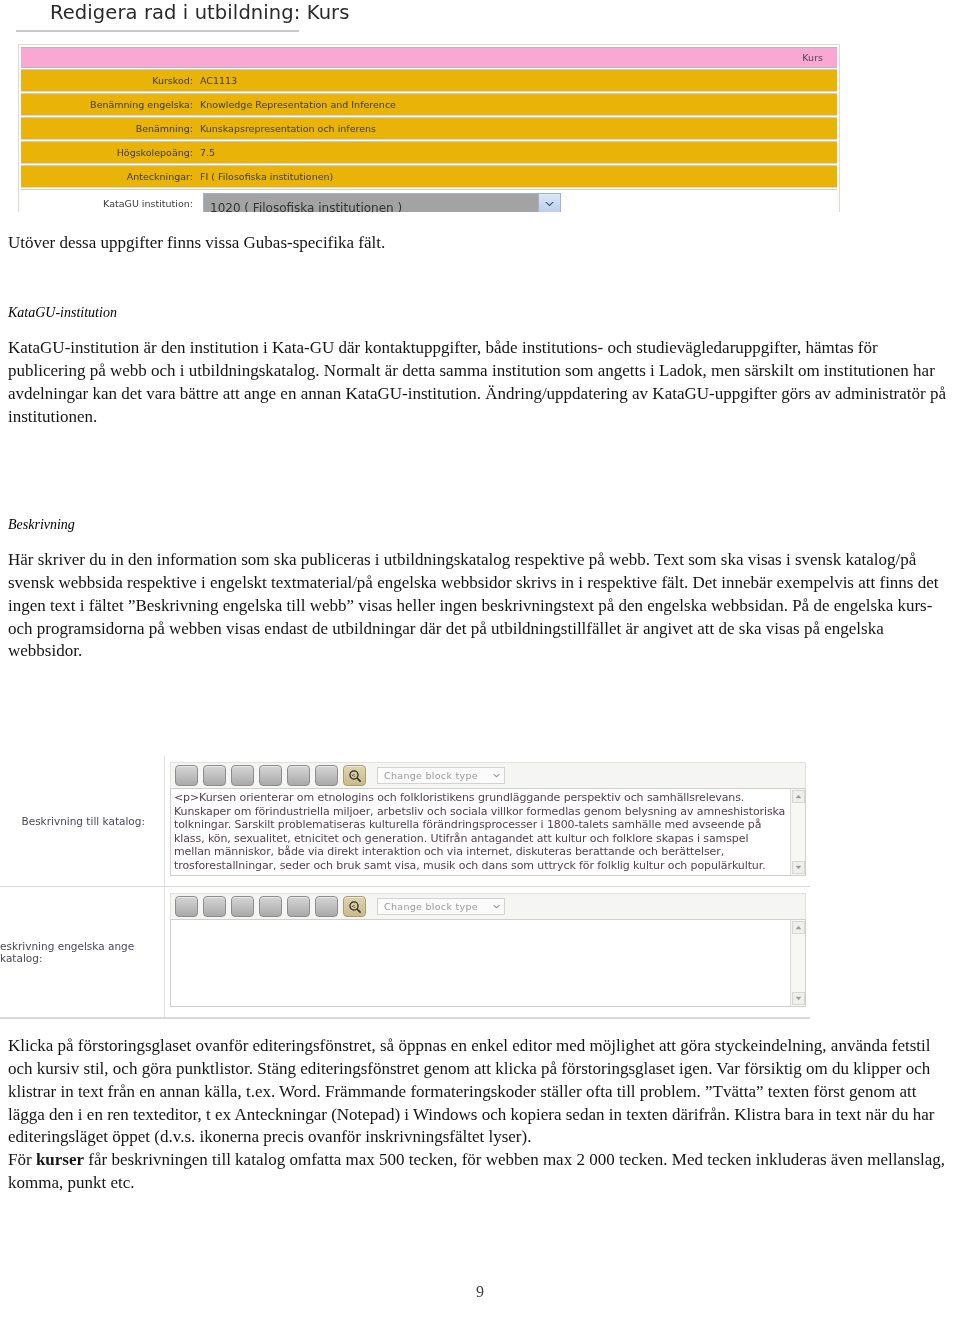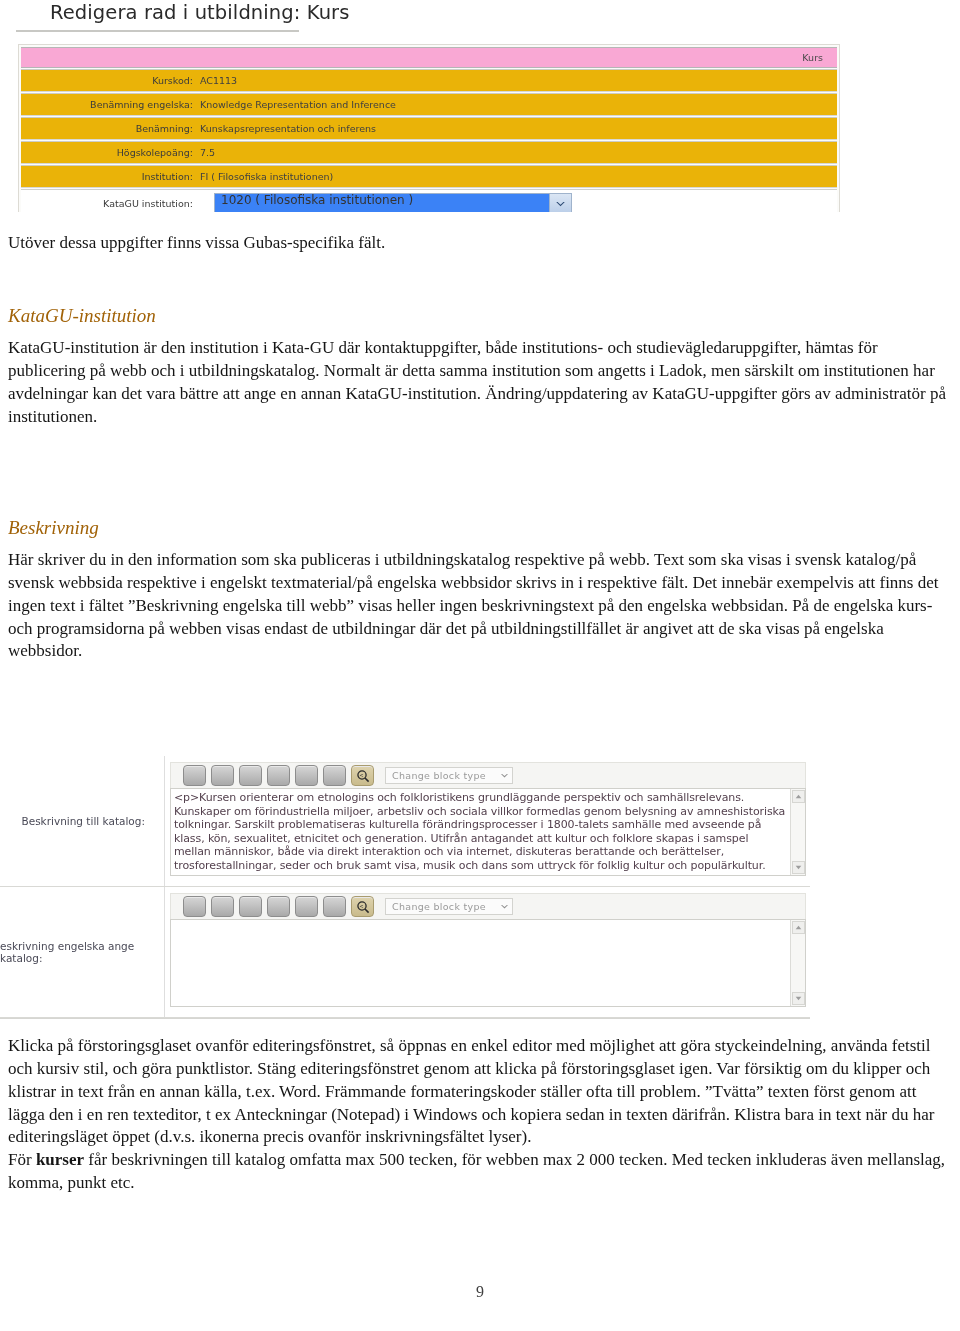--- a/index.html
+++ b/index.html
@@ -105,26 +105,26 @@
     justify-content: flex-end;
     padding-right: 14px;
     color: #4a4a4a;
     font-size: 9.5px;
   }
   .frow.hdr .fl { background: transparent; }
   .select-box {
     width: 358px;
     height: 22px;
     border: 1px solid #9fb3cc;
-    background: #3b82f6;
-    display: flex;
-    align-items: flex-start;
+    background: #a3a3a3;
+    display: flex;
+    align-items: flex-end;
     position: relative;
     box-sizing: border-box;
-    margin-left: 14px;
+    margin-left: 3px;
   }
   .select-text {
     font-family: "DejaVu Sans", sans-serif;
     font-size: 12px;
     color: #333333;
     padding-left: 6px;
     white-space: nowrap;
   }
   .select-arrow {
     position: absolute;
@@ -154,22 +154,22 @@
   .prose.p-intro   { top: 232px; }
   .prose.p-katagu  { top: 337px; }
   .prose.p-besk    { top: 549px; }
   .prose.p-bottom  { top: 1035px; }
 
   .sub-head {
     position: absolute;
     left: 8px;
     font-family: "Liberation Serif", serif;
     font-style: italic;
-    font-size: 19px;
-    color: #a16207;
+    font-size: 14px;
+    color: #000000;
   }
   .sub-head.h-katagu { top: 305px; }
   .sub-head.h-besk   { top: 517px; }
 
   .bold { font-weight: bold; }
   .indent-first { text-indent: 22px; }
 
   
   .shot-bot {
     position: absolute;
@@ -210,21 +210,21 @@
     box-sizing: border-box;
     background: #ffffff;
   }
   .ed-toolbar {
     height: 26px;
     background: #f5f5f3;
     border: 1px solid #e3e3de;
     border-bottom: none;
     display: flex;
     align-items: center;
-    padding-left: 12px;
+    padding-left: 4px;
     box-sizing: border-box;
   }
   .tb-btn {
     width: 21px;
     height: 19px;
     margin-right: 5px;
     border-radius: 4px;
     background: linear-gradient(#d6d6d6, #a9a9a9);
     border: 1px solid #8d8d8d;
     box-shadow: inset 0 1px 0 #e8e8e8;
@@ -339,21 +339,21 @@
       <div class="fl">Benämning:</div>
       <div class="fv">Kunskapsrepresentation och inferens</div>
     </div>
 
     <div class="frow">
       <div class="fl">Högskolepoäng:</div>
       <div class="fv">7.5</div>
     </div>
 
     <div class="frow">
-      <div class="fl">Institution:</div>
+      <div class="fl">Anteckningar:</div>
       <div class="fv">FI ( Filosofiska institutionen)</div>
     </div>
 
     <div class="frow tall">
       <div class="fl">KataGU institution:</div>
       <div class="fv">
         <div class="select-box">
           <span class="select-text">1020 ( Filosofiska institutionen )</span>
           <span class="select-arrow">
             <svg width="11" height="8" viewBox="0 0 11 8">

